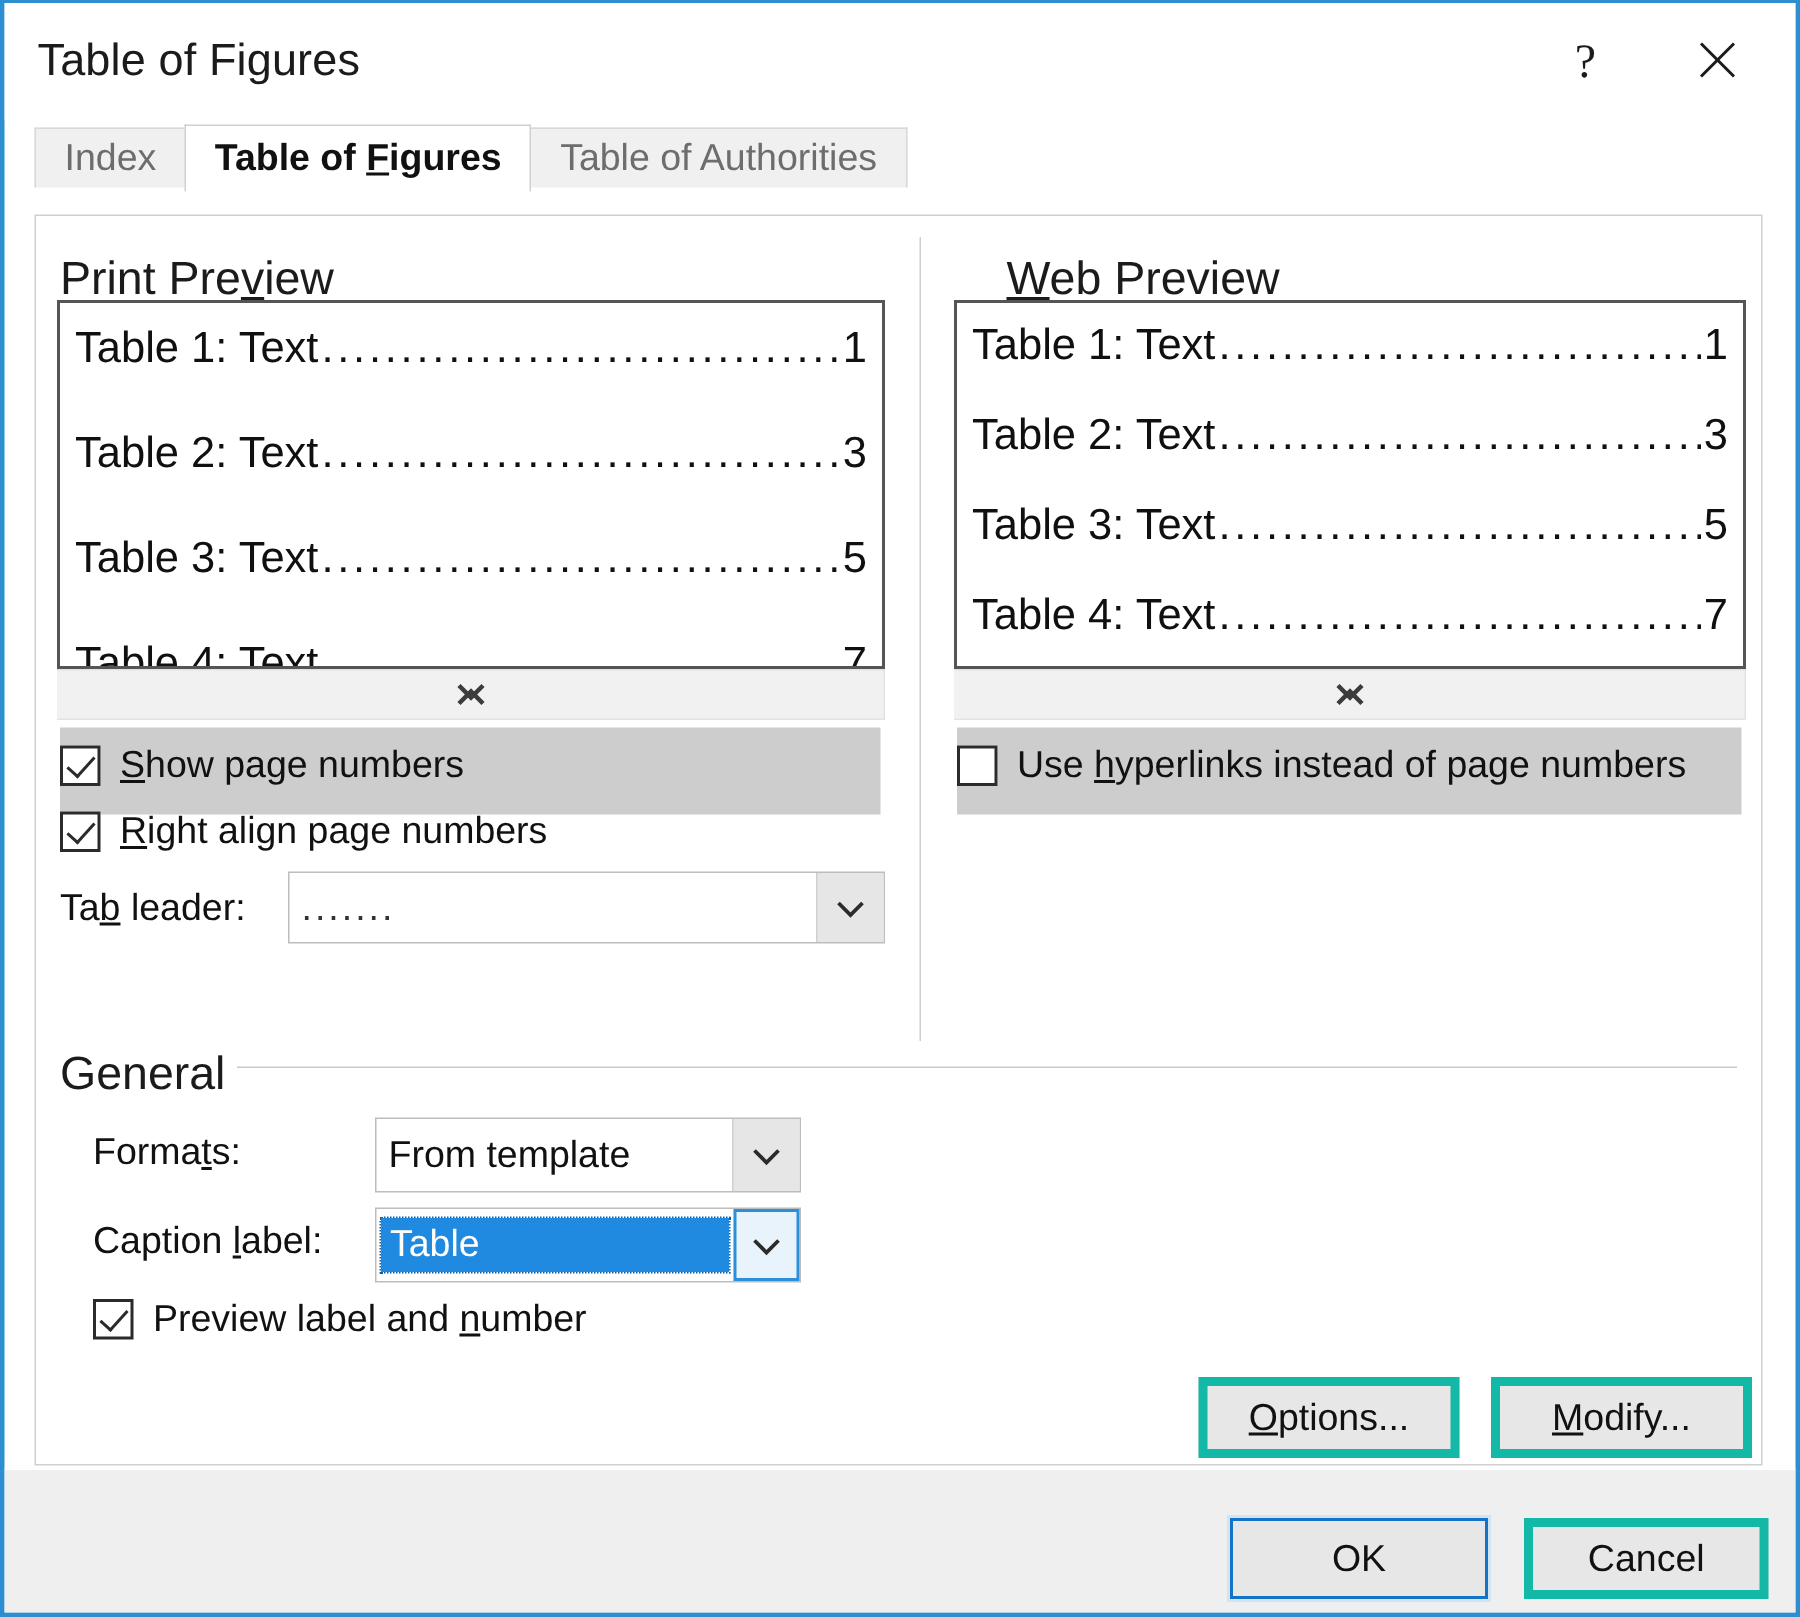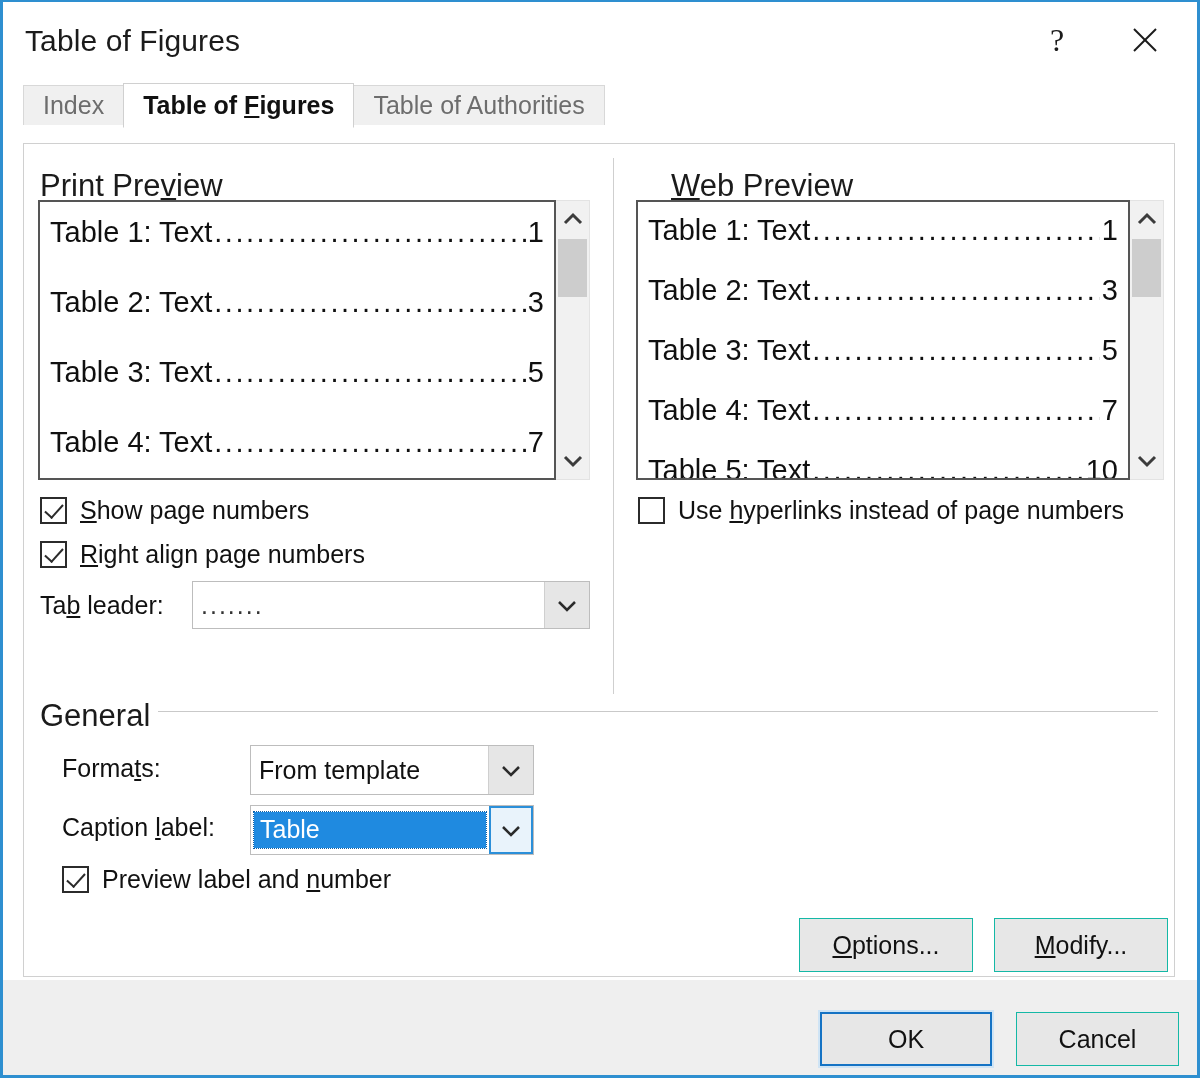--- a/index.html
+++ b/index.html
@@ -117,20 +117,21 @@
     font-size: 31px;
     color: #1b1b1b;
     white-space: nowrap;
   }
 
   
   .preview-wrap {
     position: absolute;
     box-sizing: border-box;
     display: flex;
+    flex-direction: column;
   }
   .preview-box {
     flex: 1 1 auto;
     box-sizing: border-box;
     border: 2px solid #555555;
     background: #ffffff;
     overflow: hidden;
     position: relative;
     padding: 10px 10px 0 10px;
   }
@@ -282,21 +283,21 @@
     position: absolute;
     height: 1px;
     background: #c9c9c9;
   }
 
   
   .btn {
     position: absolute;
     box-sizing: border-box;
     background: #e7e7e7;
-    border: 1px solid #14b8a6;
+    border: 6px solid #14b8a6;
     display: flex;
     align-items: center;
     justify-content: center;
     font-size: 25px;
     color: #111111;
     cursor: default;
     white-space: nowrap;
   }
   .btn.default {
     background: #e7e7e7;

